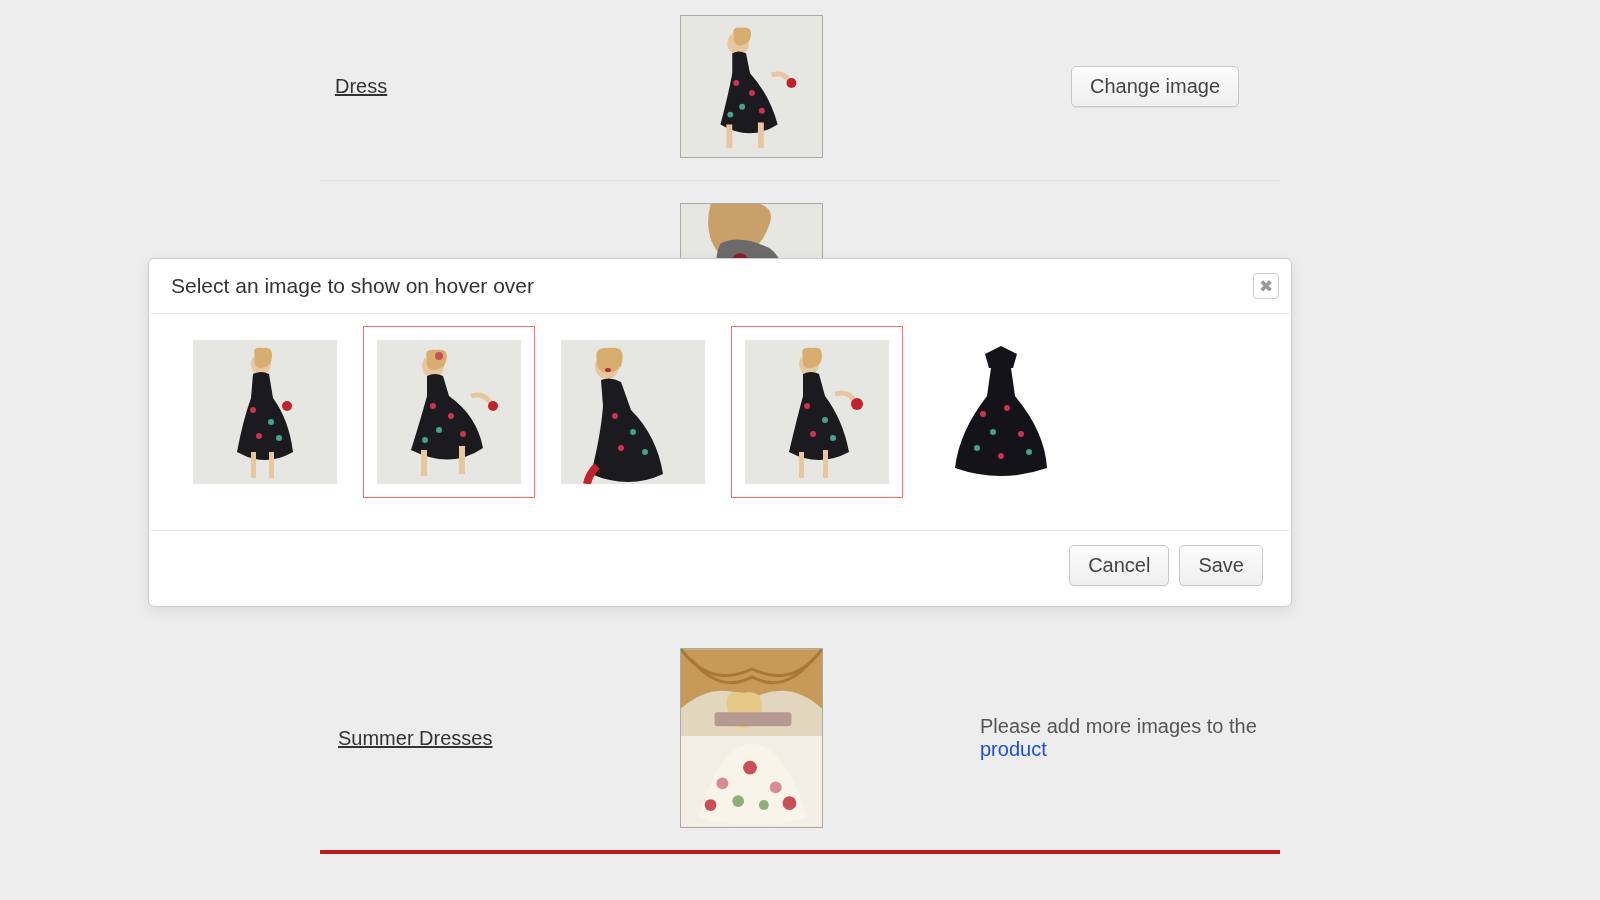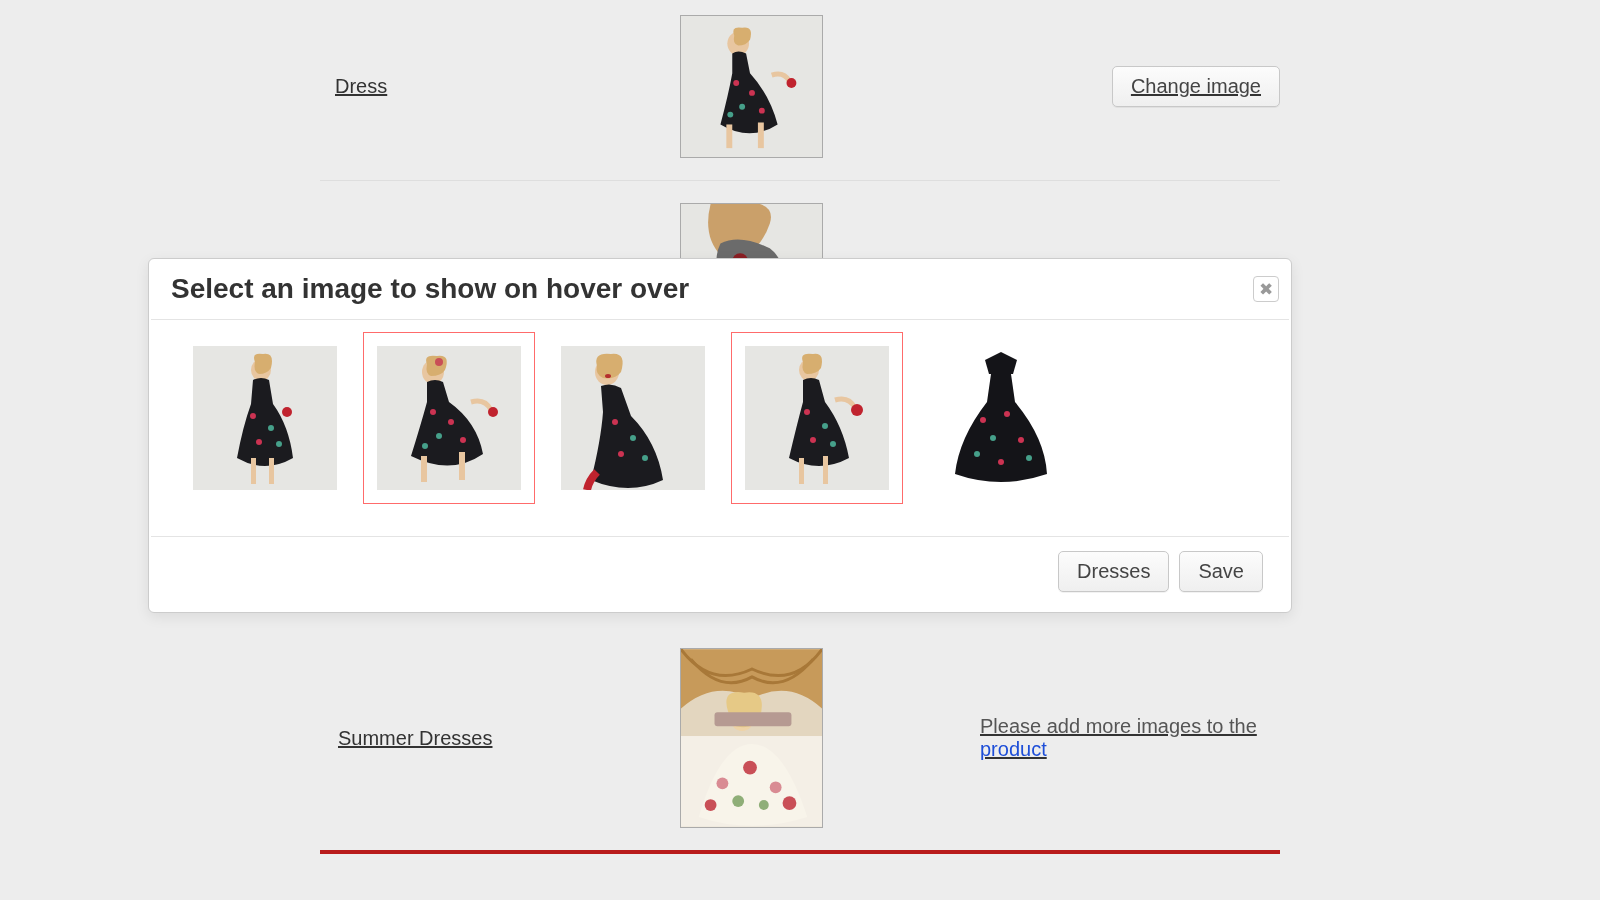--- a/index.html
+++ b/index.html
@@ -30,23 +30,22 @@
     padding-left: 15px;
   }
   .col-img {
     width: 290px;
     display: flex;
     justify-content: flex-start;
   }
   .col-action {
     flex: 1;
     display: flex;
-    justify-content: flex-end;
+    justify-content: center;
     padding-left: 60px;
-    text-decoration: underline;
   }
   .prod-link {
     color: #333;
     text-decoration: underline;
     font-size: 20px;
   }
   .thumb {
     border: 1px solid #aaa;
     display: flex;
     align-items: center;
@@ -84,22 +83,22 @@
     border-radius: 6px;
     box-shadow: 0 4px 14px rgba(0,0,0,0.08);
   }
   .modal-head {
     display: flex;
     align-items: center;
     justify-content: space-between;
     padding: 14px 12px 14px 22px;
   }
   .modal-title {
-    font-size: 28px;
-    font-weight: 700;
+    font-size: 21px;
+    font-weight: 400;
     color: #333;
   }
   .close-box {
     width: 26px;
     height: 26px;
     border: 1px solid #ccc;
     border-radius: 4px;
     display: flex;
     align-items: center;
     justify-content: center;
@@ -333,16 +332,16 @@
             <circle cx="48" cy="108" r="3" fill="#46a08a"></circle>
               <circle cx="100" cy="112" r="3" fill="#46a08a"></circle>
             <circle cx="72" cy="116" r="3" fill="#cc3352"></circle>
           </svg>
         </div>
       </div>
 
     </div>
   </div>
   <div class="modal-foot">
-    <button class="btn">Dresses</button>
+    <button class="btn">Cancel</button>
     <button class="btn">Save</button>
   </div>
 </div>
 
 </body></html>

